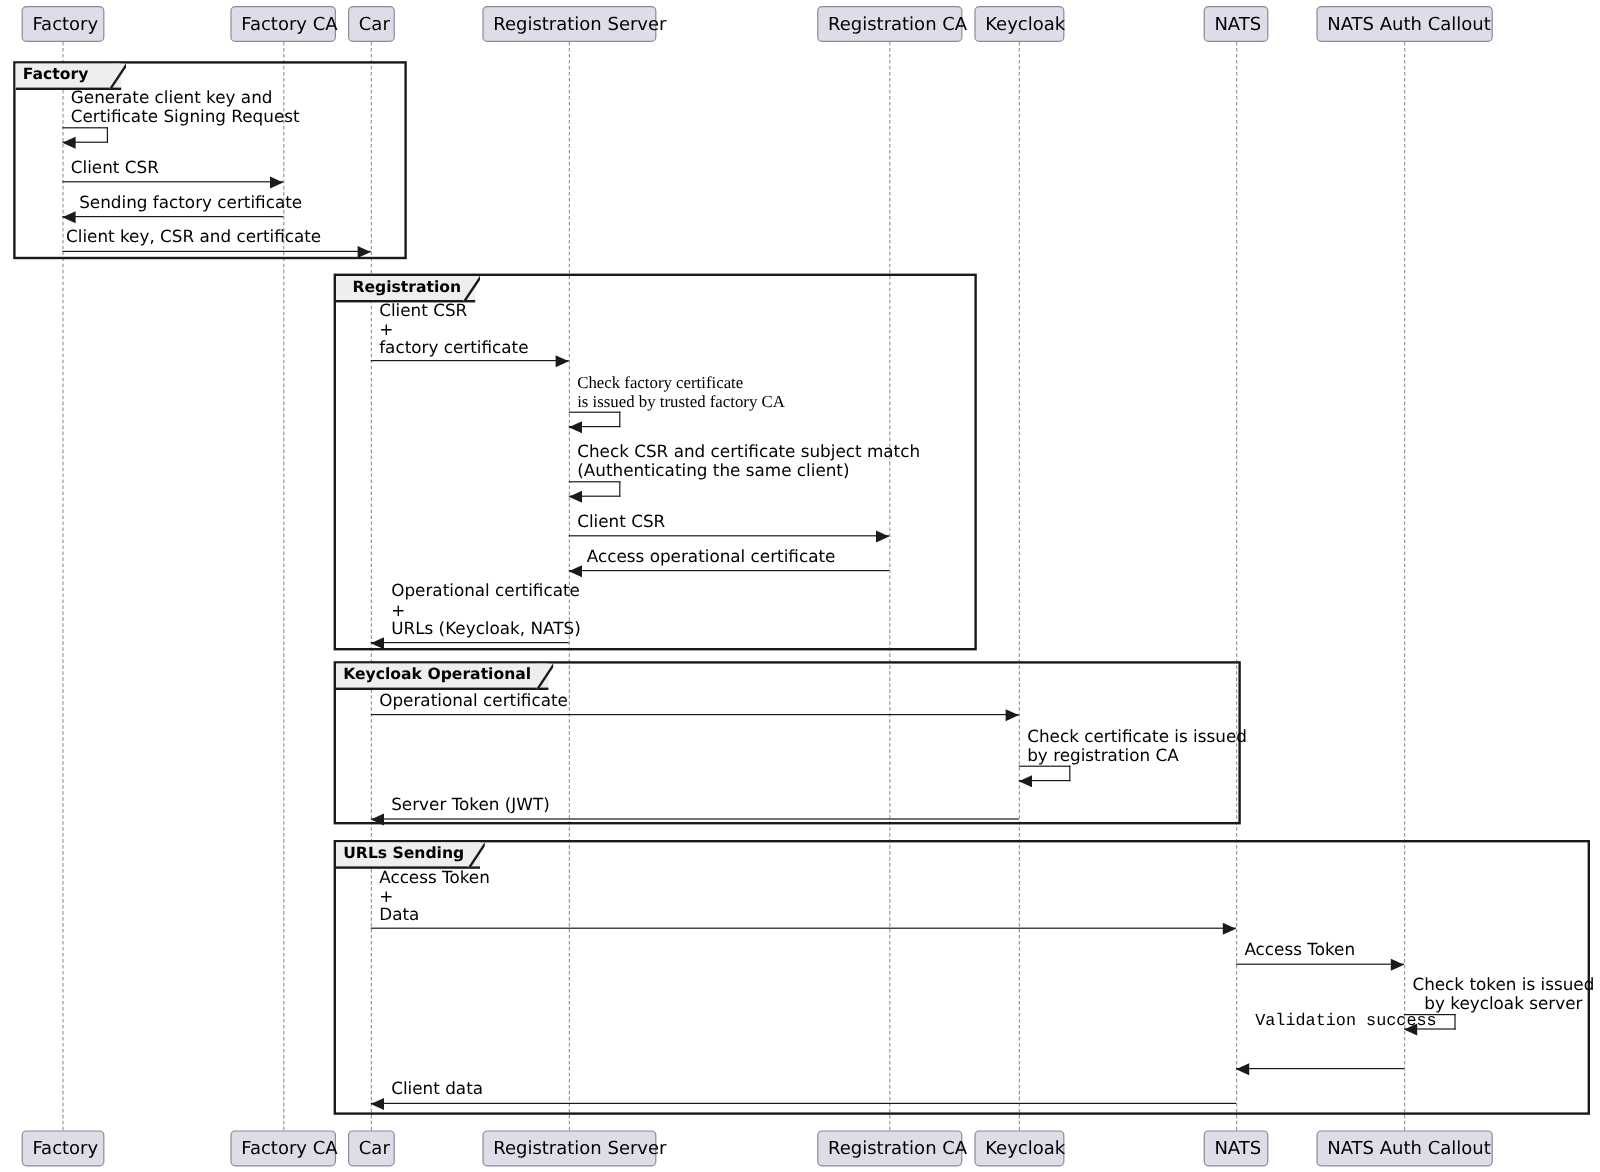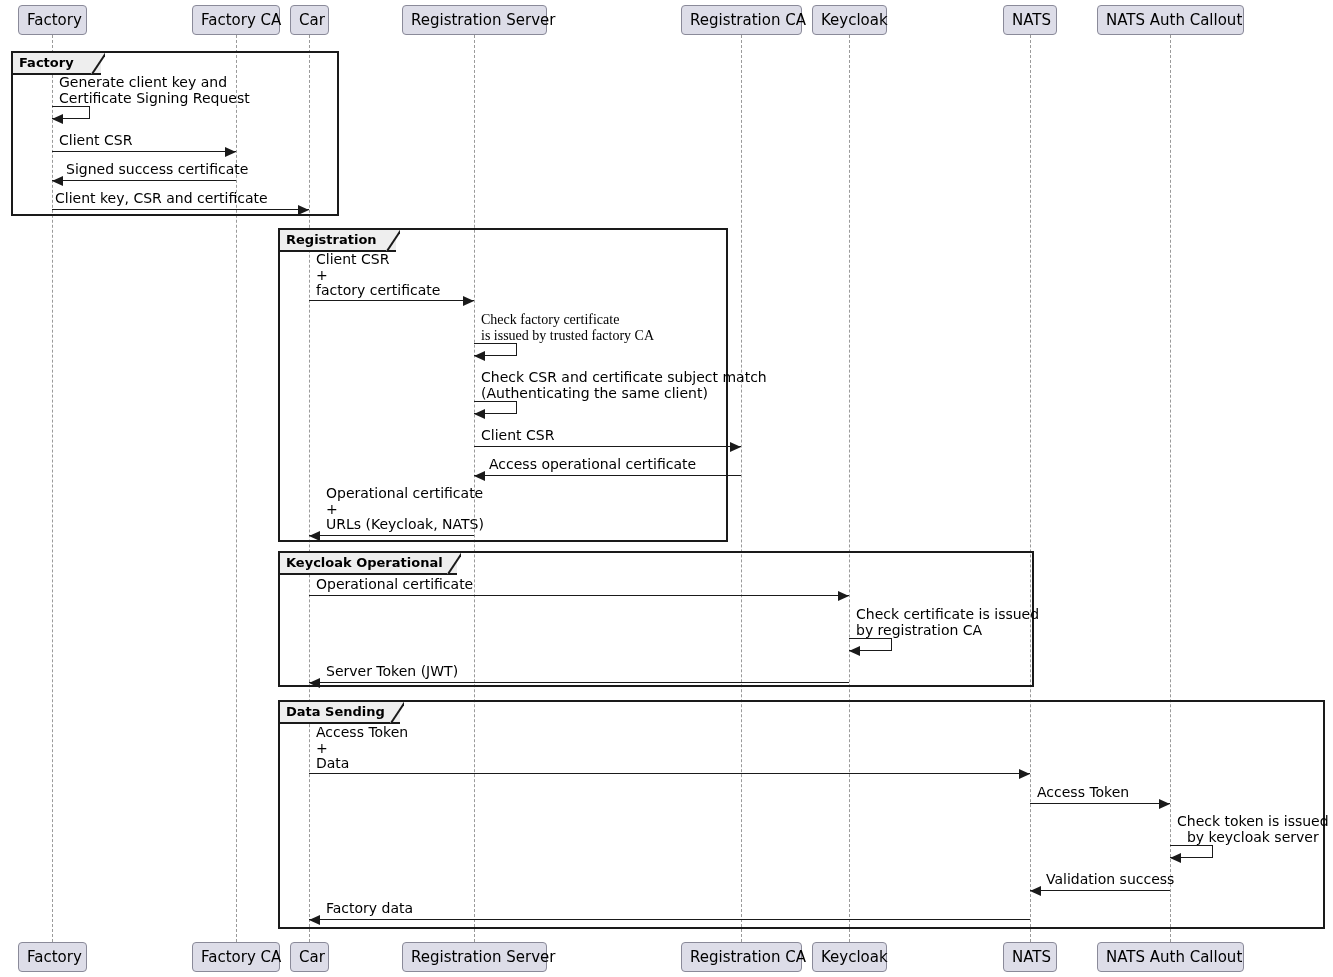--- a/index.html
+++ b/index.html
@@ -127,58 +127,58 @@
   <div id="groups">
       <div class="group" style="left: 11px; top: 51px; width: 328px; height: 165px;">
         <div class="group-tab" style="width: 78px;">Factory</div>
         <div class="group-tab-slant" style="left: 78px; background: transparent;">
           <svg width="15" height="22" viewBox="0 0 15 22">
             <path d="M0,0 L15,0 L1,21 L0,21 Z" fill="#EEEEEE" stroke="none"></path>
             <path d="M15,0 L1,21" stroke="#1a1a1a" stroke-width="2" fill="none"></path>
           </svg>
         </div>
       </div>
-      <div class="group" style="left: 278px; top: 228px; width: 450px; height: 314px;">
+      <div class="group" style="left: 278px; top: 228px; width: 536px; height: 314px; text-align: center;">
         <div class="group-tab" style="width: 106px;">Registration</div>
         <div class="group-tab-slant" style="left: 106px; background: transparent;">
           <svg width="15" height="22" viewBox="0 0 15 22">
             <path d="M0,0 L15,0 L1,21 L0,21 Z" fill="#EEEEEE" stroke="none"></path>
             <path d="M15,0 L1,21" stroke="#1a1a1a" stroke-width="2" fill="none"></path>
           </svg>
         </div>
       </div>
       <div class="group" style="left: 278px; top: 551px; width: 756px; height: 136px;">
         <div class="group-tab" style="width: 167px;">Keycloak Operational</div>
         <div class="group-tab-slant" style="left: 167px; background: transparent;">
           <svg width="15" height="22" viewBox="0 0 15 22">
             <path d="M0,0 L15,0 L1,21 L0,21 Z" fill="#EEEEEE" stroke="none"></path>
             <path d="M15,0 L1,21" stroke="#1a1a1a" stroke-width="2" fill="none"></path>
           </svg>
         </div>
       </div>
       <div class="group" style="left: 278px; top: 700px; width: 1047px; height: 229px;">
-        <div class="group-tab" style="width: 110px;">Data Sending</div>
+        <div class="group-tab" style="width: 110px;">URLs Sending</div>
         <div class="group-tab-slant" style="left: 110px; background: transparent;">
           <svg width="15" height="22" viewBox="0 0 15 22">
             <path d="M0,0 L15,0 L1,21 L0,21 Z" fill="#EEEEEE" stroke="none"></path>
             <path d="M15,0 L1,21" stroke="#1a1a1a" stroke-width="2" fill="none"></path>
           </svg>
         </div>
       </div>
     </div>
 
   <div id="messages">
       <div class="msg-label" style="left: 59px; top: 75px;">Generate client key and
 Certificate Signing Request</div>
       <div class="selfcall" style="left: 52px; top: 106px; width: 38px; height: 13px;"></div>
       <div class="arrow-head arrow-left" style="left: 52px; top: 114px;"></div>
       <div class="msg-label" style="left: 59px; top: 133px;">Client CSR</div>
       <div class="msg-line" style="left: 52px; top: 151px; width: 184px;"></div>
       <div class="arrow-head arrow-right" style="left: 225px; top: 147px;"></div>
-      <div class="msg-label" style="left: 66px; top: 162px;">Signed success certificate</div>
+      <div class="msg-label" style="left: 66px; top: 162px;">Sending factory certificate</div>
       <div class="msg-line" style="left: 52px; top: 180px; width: 184px;"></div>
       <div class="arrow-head arrow-left" style="left: 52px; top: 176px;"></div>
       <div class="msg-label" style="left: 55px; top: 191px;">Client key, CSR and certificate</div>
       <div class="msg-line" style="left: 52px; top: 209px; width: 257px;"></div>
       <div class="arrow-head arrow-right" style="left: 298px; top: 205px;"></div>
       <div class="msg-label" style="left: 316px; top: 252px;">Client CSR
 +
 factory certificate</div>
       <div class="msg-line" style="left: 309px; top: 300px; width: 165px;"></div>
       <div class="arrow-head arrow-right" style="left: 463px; top: 296px;"></div>
@@ -216,24 +216,24 @@
 Data</div>
       <div class="msg-line" style="left: 309px; top: 773px; width: 721px;"></div>
       <div class="arrow-head arrow-right" style="left: 1019px; top: 769px;"></div>
       <div class="msg-label" style="left: 1037px; top: 785px;">Access Token</div>
       <div class="msg-line" style="left: 1030px; top: 803px; width: 140px;"></div>
       <div class="arrow-head arrow-right" style="left: 1159px; top: 799px;"></div>
       <div class="msg-label" style="left: 1177px; top: 814px; text-align: center;">Check token is issued
 by keycloak server</div>
       <div class="selfcall" style="left: 1170px; top: 845px; width: 43px; height: 13px;"></div>
       <div class="arrow-head arrow-left" style="left: 1170px; top: 853px;"></div>
-      <div class="msg-label" style="left: 1046px; top: 872px;">Validation success</div>
+      <div class="msg-label" style="left: 1046px; top: 844px; font-family: Liberation Mono, monospace;">Validation success</div>
       <div class="msg-line" style="left: 1030px; top: 890px; width: 140px;"></div>
       <div class="arrow-head arrow-left" style="left: 1030px; top: 886px;"></div>
-      <div class="msg-label" style="left: 326px; top: 901px;">Factory data</div>
+      <div class="msg-label" style="left: 326px; top: 901px;">Client data</div>
       <div class="msg-line" style="left: 309px; top: 919px; width: 721px;"></div>
       <div class="arrow-head arrow-left" style="left: 309px; top: 915px;"></div>
     </div>
 
   <div id="participants-top">
       <div class="participant" style="left: 18px; top: 5px; width: 69px;">Factory</div>
       <div class="participant" style="left: 192px; top: 5px; width: 88px;">Factory CA</div>
       <div class="participant" style="left: 290px; top: 5px; width: 39px;">Car</div>
       <div class="participant" style="left: 402px; top: 5px; width: 145px;">Registration Server</div>
       <div class="participant" style="left: 681px; top: 5px; width: 121px;">Registration CA</div>

